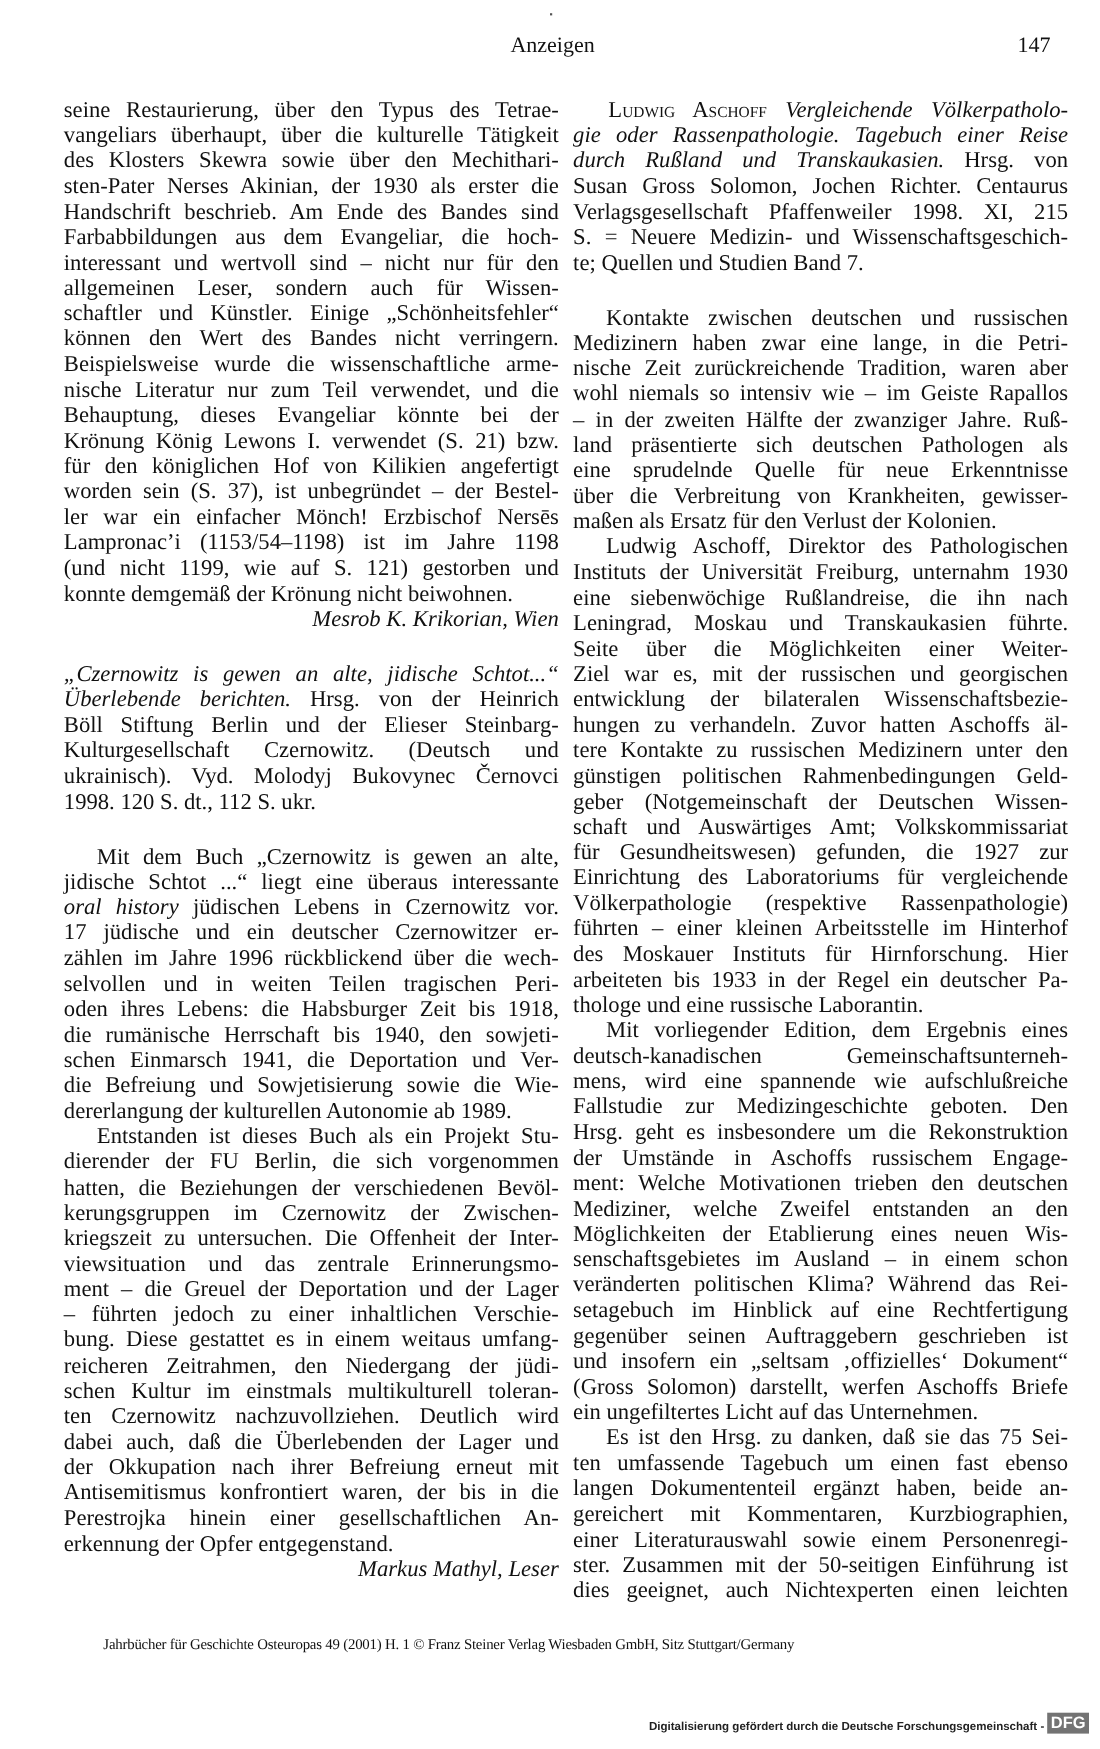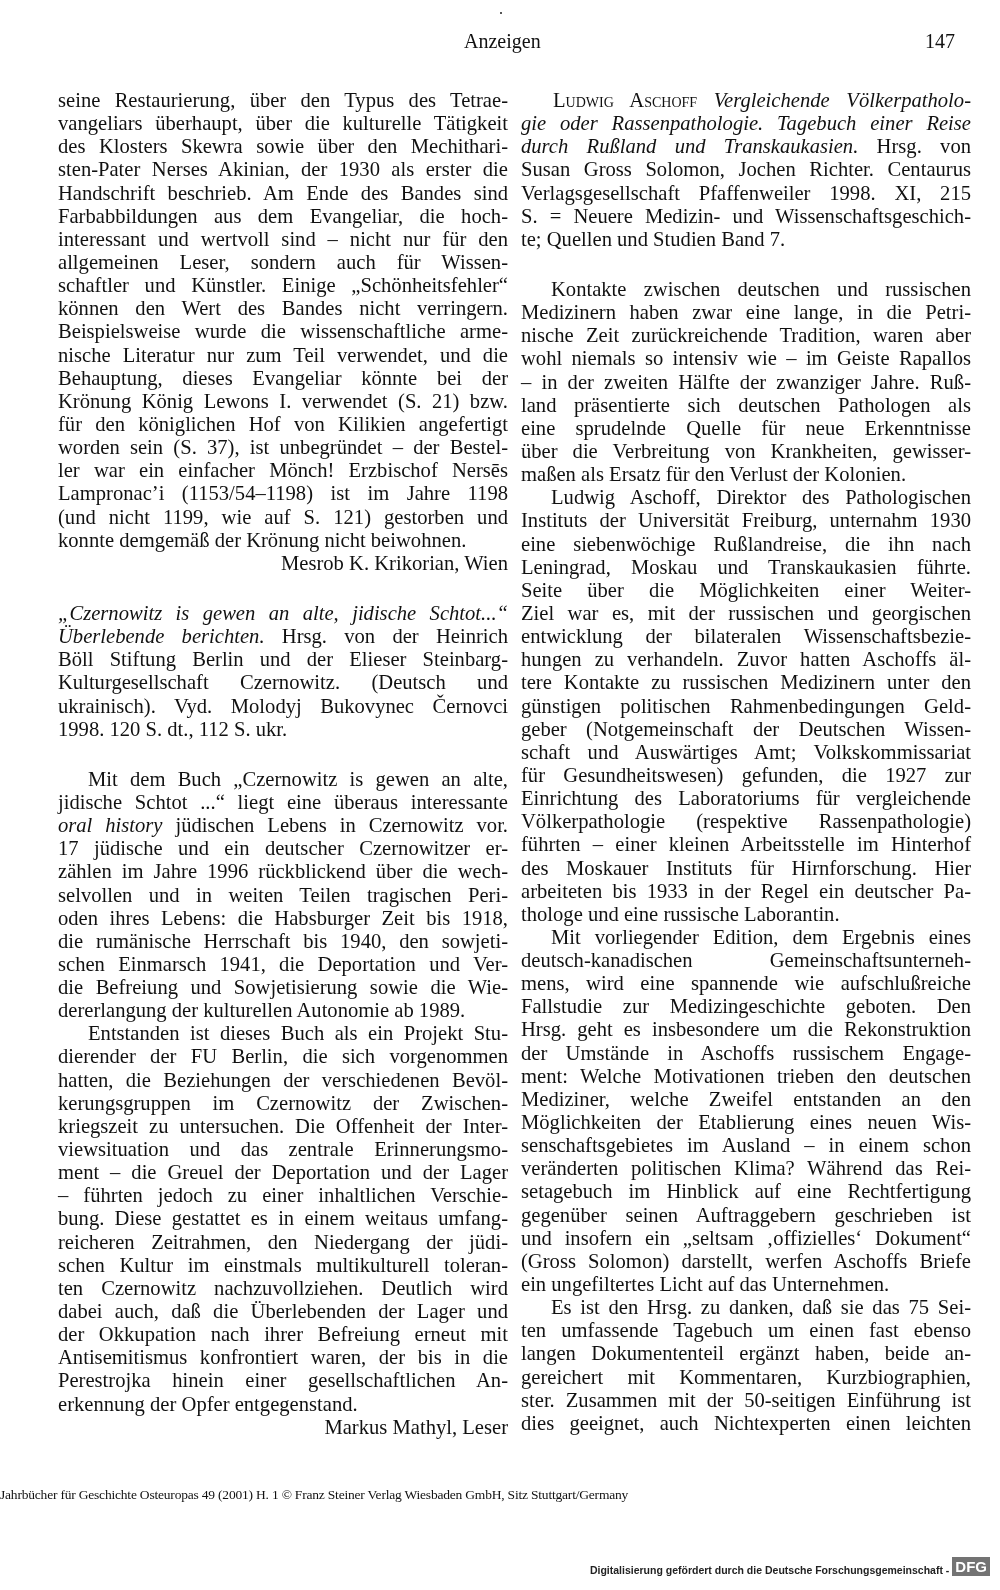--- a/index.html
+++ b/index.html
@@ -7,25 +7,25 @@
          font-family:"Liberation Serif","DejaVu Serif",serif; color:#111; }
   .header-title { position:absolute; top:30px; left:464px; font-size:20px; }
   .header-page { position:absolute; top:30px; left:925px; font-size:20px; }
   .dot { position:absolute; top:12px; left:500px; width:2px; height:2px; background:#555; }
   .col { position:absolute; width:450px; font-size:20.6px; line-height:23.15px; }
   .col-left { left:58px; top:89px; }
   .col-right { left:521px; top:89px; }
   .ln { display:block; text-align:justify; text-align-last:justify; white-space:nowrap; height:23.15px; overflow:visible; }
   .ln.last { text-align-last:left; }
   .ln.indent { padding-left:30px; }
-  .ln.right { text-align:left; text-align-last:right; }
+  .ln.right { text-align:left; text-align-last:right; font-style:italic; }
   .it { font-style:italic; }
   .sc { font-variant:small-caps;margin-left:32px; }
   .gap { display:block; height:23px; }
-  .footer { position:absolute; top:1487px; left:0; width:816px; text-align:left;
+  .footer { position:absolute; top:1487px; left:0; width:816px; text-align:center;
             font-size:13.5px; letter-spacing:-0.2px; }
   .dfg-note { position:absolute; top:1557px; right:10px; font-family:Liberation Sans, sans-serif;
               font-size:10.5px; font-weight:bold; color:#222; display:flex; align-items:flex-end; gap:3px; }
   .dfg-logo { background:#737373; color:#fff; font-size:15px; padding:1px 3px; font-weight:bold; }
 </style>
 </head>
 <body>
 
 <div class="dot"></div>
 <div class="header-title">Anzeigen</div>
@@ -168,20 +168,21 @@
       <span class="ln">gegenüber seinen Auftraggebern geschrieben ist</span>
       <span class="ln">und insofern ein „seltsam ‚offizielles‘ Dokument“</span>
       <span class="ln">(Gross Solomon) darstellt, werfen Aschoffs Briefe</span>
       <span class="ln last">ein ungefiltertes Licht auf das Unternehmen.</span>
     </div>
   <div id="r3p4">
       <span class="ln indent">Es ist den Hrsg. zu danken, daß sie das 75 Sei-</span>
       <span class="ln">ten umfassende Tagebuch um einen fast ebenso</span>
       <span class="ln">langen Dokumententeil ergänzt haben, beide an-</span>
       <span class="ln">gereichert mit Kommentaren, Kurzbiographien,</span>
+      <span class="ln">einer Literaturauswahl sowie einem Personenregi-</span>
       <span class="ln">ster. Zusammen mit der 50-seitigen Einführung ist</span>
       <span class="ln">dies geeignet, auch Nichtexperten einen leichten</span>
     </div>
 </div>
 
 <div class="footer">Jahrbücher für Geschichte Osteuropas 49 (2001) H. 1 © Franz Steiner Verlag Wiesbaden GmbH, Sitz Stuttgart/Germany</div>
 <div class="dfg-note">
   <span>Digitalisierung gefördert durch die Deutsche Forschungsgemeinschaft -</span>
   <span class="dfg-logo">DFG</span>
 </div>

